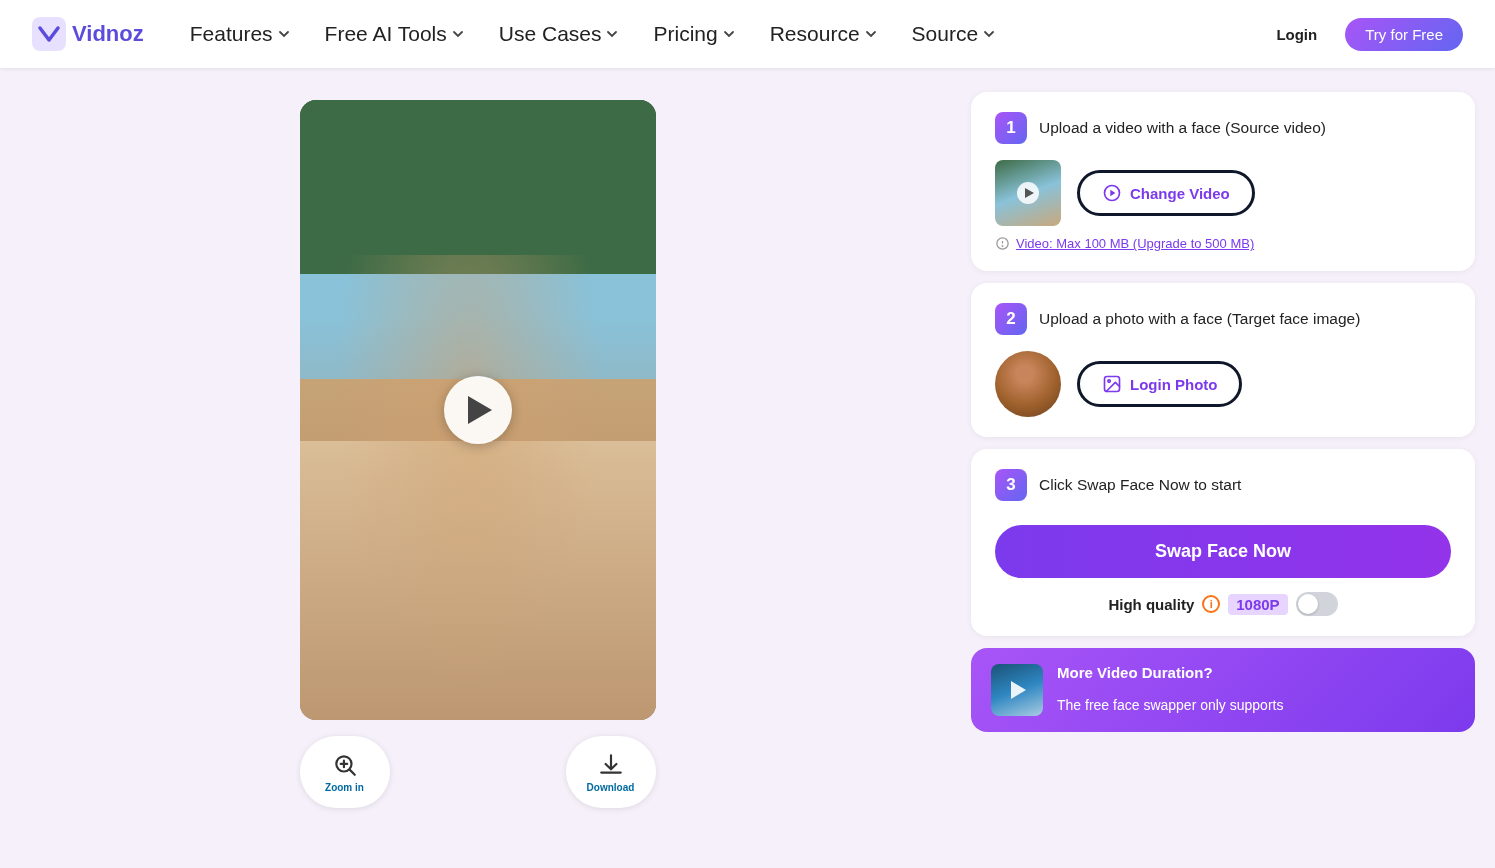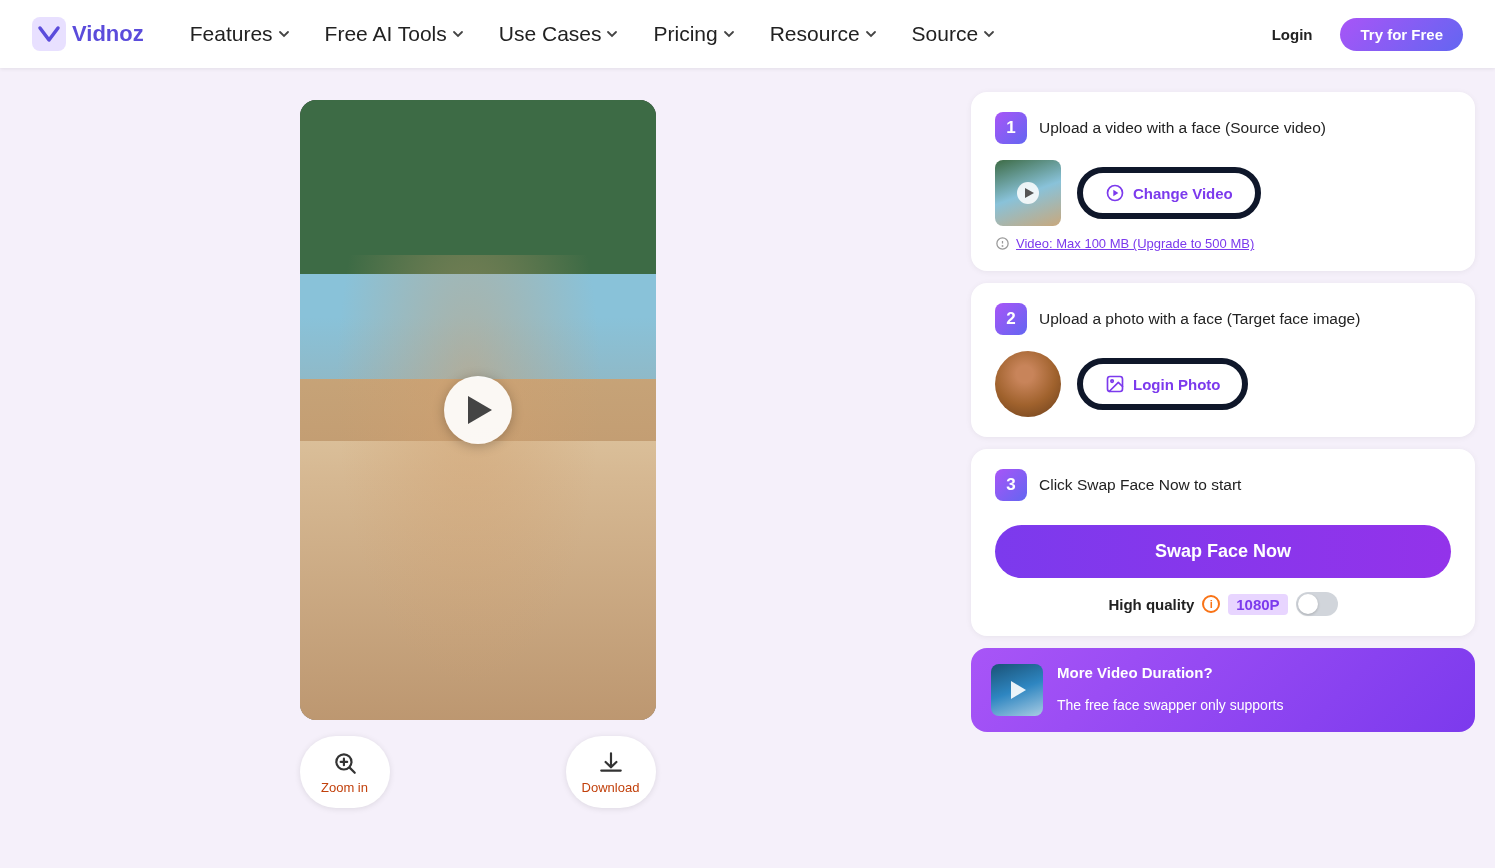--- a/index.html
+++ b/index.html
@@ -71,21 +71,21 @@
       cursor: pointer;
       padding: 8px 16px;
     }
     .signup-btn {
       background: linear-gradient(135deg, #a855f7, #6366f1);
       color: #fff;
       border: none;
       border-radius: 20px;
       padding: 8px 20px;
       font-size: 15px;
-      font-weight: 700;
+      font-weight: 400;
       cursor: pointer;
     }
 
     
     .main-content {
       display: flex;
       min-height: calc(868px - 68px);
     }
 
     
@@ -165,23 +165,23 @@
       background: #fff;
       border: none;
       border-radius: 50px;
       width: 90px;
       height: 72px;
       cursor: pointer;
       justify-content: center;
       box-shadow: 0 1px 6px rgba(0,0,0,0.1);
     }
     .ctrl-btn-label {
-      font-size: 13px;
-      color: #c2410c;
-      font-weight: 400;
+      font-size: 10px;
+      color: #0369a1;
+      font-weight: 700;
     }
 
     
     .steps-panel {
       width: 540px;
       min-width: 480px;
       background: #f5f0fa;
       padding: 24px 20px 24px 16px;
       display: flex;
       flex-direction: column;
@@ -265,21 +265,21 @@
       height: 66px;
       border-radius: 50%;
       overflow: hidden;
       background: radial-gradient(circle at 45% 35%, #d4956a 10%, #a0622d 60%, #7a4921 100%);
     }
 
     .change-btn {
       display: flex;
       align-items: center;
       gap: 8px;
-      border: 6px solid #0f172a;
+      border: 3px solid #0f172a;
       border-radius: 50px;
       padding: 10px 22px;
       background: #fff;
       color: #7c3aed;
       font-size: 15px;
       font-weight: 600;
       cursor: pointer;
       white-space: nowrap;
     }
 

